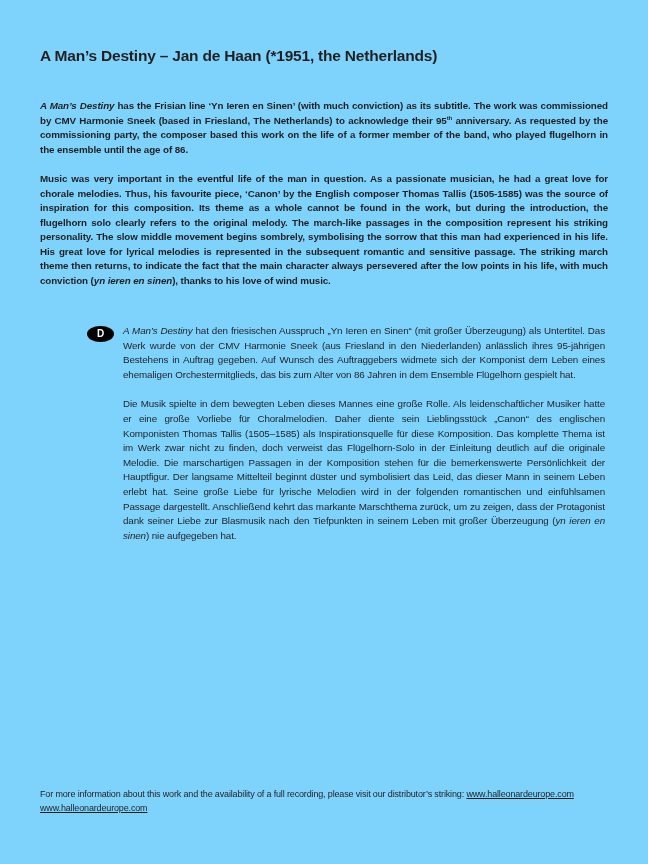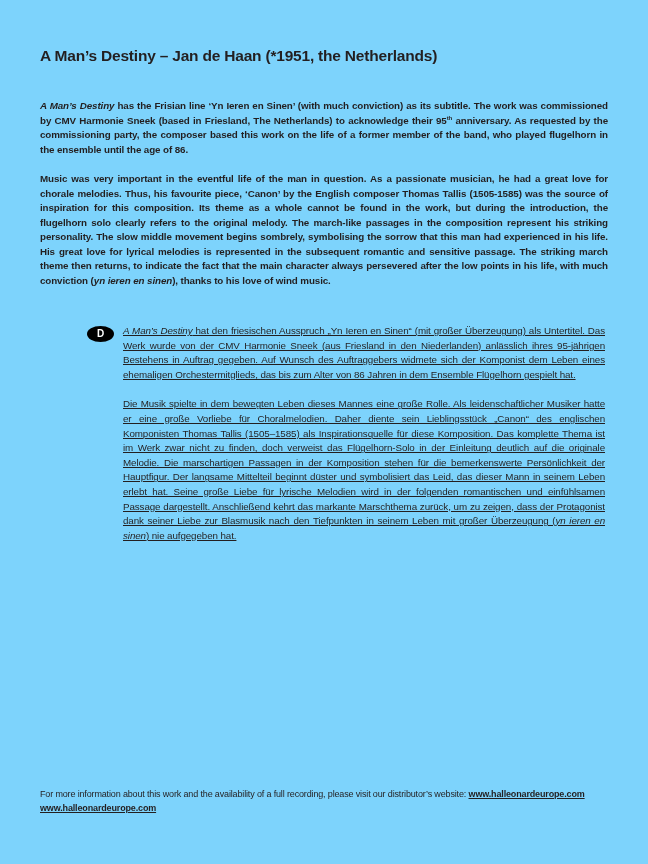--- a/index.html
+++ b/index.html
@@ -37,21 +37,20 @@
   .de-block {
     position: absolute;
     left: 123px;
     top: 324px;
     width: 482px;
     font-size: 9.8px;
     font-weight: normal;
     line-height: 14.6px;
     letter-spacing: -0.1px;
     text-align: justify;
-    text-decoration: underline;
   }
   .d-badge {
     position: absolute;
     left: 87px;
     top: 326px;
     width: 27px;
     height: 16px;
     background: #000000;
     border-radius: 50%;
     color: #ffffff;
@@ -69,21 +68,20 @@
     width: 600px;
     font-size: 9px;
     line-height: 13.5px;
     letter-spacing: -0.15px;
   }
   .footer .row { white-space: nowrap; }
   .footer a {
     color: inherit;
     text-decoration: underline;
     cursor: pointer;
-    font-weight: bold;
   }
 </style>
 </head>
 <body>
 
 <div class="page">
 
   <h1 class="title">A Man’s Destiny – Jan de Haan (*1951, the Netherlands)</h1>
 
   <div class="en-block">
@@ -92,17 +90,17 @@
   </div>
 
   <div class="d-badge">D</div>
 
   <div class="de-block">
     <p><span class="it">A Man’s Destiny</span><span> hat den friesischen Ausspruch „Yn Ieren en Sinen“ (mit großer Überzeugung) als Untertitel. Das Werk wurde von der CMV Harmonie Sneek (aus Friesland in den Niederlanden) anlässlich ihres 95-jährigen Bestehens in Auftrag gegeben. Auf Wunsch des Auftraggebers widmete sich der Komponist dem Leben eines ehemaligen Orchestermitglieds, das bis zum Alter von 86 Jahren in dem Ensemble Flügelhorn gespielt hat.</span></p>
     <p><span>Die Musik spielte in dem bewegten Leben dieses Mannes eine große Rolle. Als leidenschaftlicher Musiker hatte er eine große Vorliebe für Choralmelodien. Daher diente sein Lieblingsstück „Canon“ des englischen Komponisten Thomas Tallis (1505–1585) als Inspirationsquelle für diese Komposition. Das komplette Thema ist im Werk zwar nicht zu finden, doch verweist das Flügelhorn-Solo in der Einleitung deutlich auf die originale Melodie. Die marschartigen Passagen in der Komposition stehen für die bemerkenswerte Persönlichkeit der Hauptfigur. Der langsame Mittelteil beginnt düster und symbolisiert das Leid, das dieser Mann in seinem Leben erlebt hat. Seine große Liebe für lyrische Melodien wird in der folgenden romantischen und einfühlsamen Passage dargestellt. Anschließend kehrt das markante Marschthema zurück, um zu zeigen, dass der Protagonist dank seiner Liebe zur Blasmusik nach den Tiefpunkten in seinem Leben mit großer Überzeugung (</span><span class="it">yn ieren en sinen</span><span>) nie aufgegeben hat.</span></p>
   </div>
 
   <div class="footer">
-    <div class="row"><span>For more information about this work and the availability of a full recording, please visit our distributor’s website: </span><a>www.halleonardeurope.com</a></div>
+    <div class="row"><span>For more information about this work and the availability of a full recording, please visit our distributor’s striking: </span><a>www.halleonardeurope.com</a></div>
     <div class="row"><a>www.halleonardeurope.com</a></div>
   </div>
 
 </div>
 
 </body></html>

